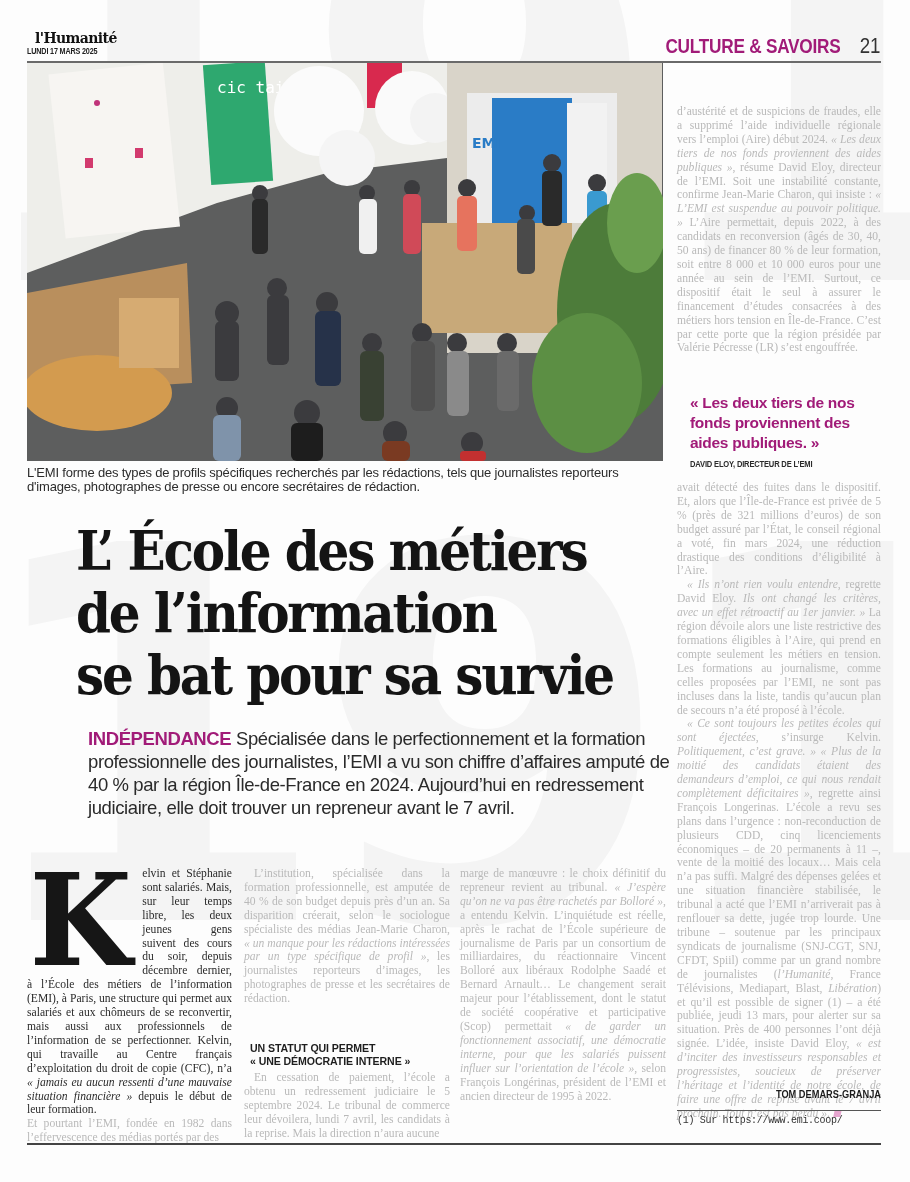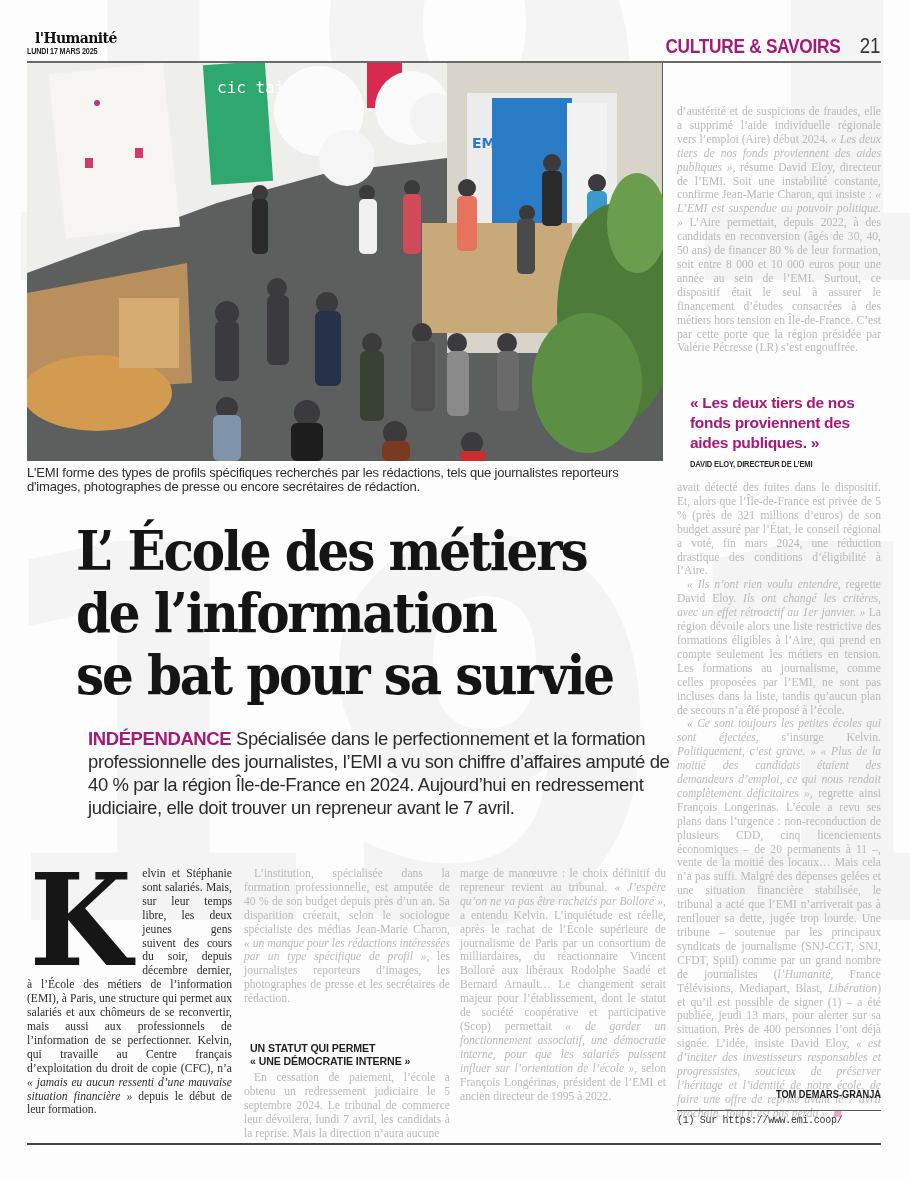--- a/index.html
+++ b/index.html
@@ -157,20 +157,21 @@
 <div class="layer headline">
   <div>L’ École des métiers</div>
   <div>de l’information</div>
   <div>se bat pour sa survie</div>
 </div>
 
 <div class="layer lede"><span class="kicker">INDÉPENDANCE</span><span> Spécialisée dans le perfectionnement et la formation professionnelle des journalistes, l’EMI a vu son chiffre d’affaires amputé de 40 % par la région Île-de-France en 2024. Aujourd’hui en redressement judiciaire, elle doit trouver un repreneur avant le 7 avril.</span></div>
 
 <div class="layer col c1">
   <p class="noind dark"><span class="dropcap">K</span><span>elvin et Stéphanie sont salariés. Mais, sur leur temps libre, les deux jeunes gens suivent des cours du soir, depuis décembre dernier, à l’École des métiers de l’information (EMI), à Paris, une structure qui permet aux salariés et aux chômeurs de se reconvertir, mais aussi aux professionnels de l’information de se perfectionner. Kelvin, qui travaille au Centre français d’exploitation du droit de copie (CFC), n’a </span><em>« jamais eu aucun ressenti d’une mauvaise situation financière »</em><span> depuis le début de leur formation.</span></p>
+  <p class="faded noind">Et pourtant l’EMI, fondée en 1982 dans l’effervescence des médias portés par des</p>
 </div>
 
 <div class="layer col c2 faded">
   <p><span>L’institution, spécialisée dans la formation professionnelle, est amputée de 40 % de son budget depuis près d’un an. Sa disparition créerait, selon le sociologue spécialiste des médias Jean-Marie Charon, </span><em>« un manque pour les rédactions intéressées par un type spécifique de profil »</em><span>, les journalistes reporteurs d’images, les photographes de presse et les secrétaires de rédaction.</span></p>
   <div class="subhead">
     <div>UN STATUT QUI PERMET</div>
     <div>« UNE DÉMOCRATIE INTERNE »</div>
   </div>
   <p>En cessation de paiement, l’école a obtenu un redressement judiciaire le 5 septembre 2024. Le tribunal de commerce leur dévoilera, lundi 7 avril, les candidats à la reprise. Mais la direction n’aura aucune</p>
 </div>

